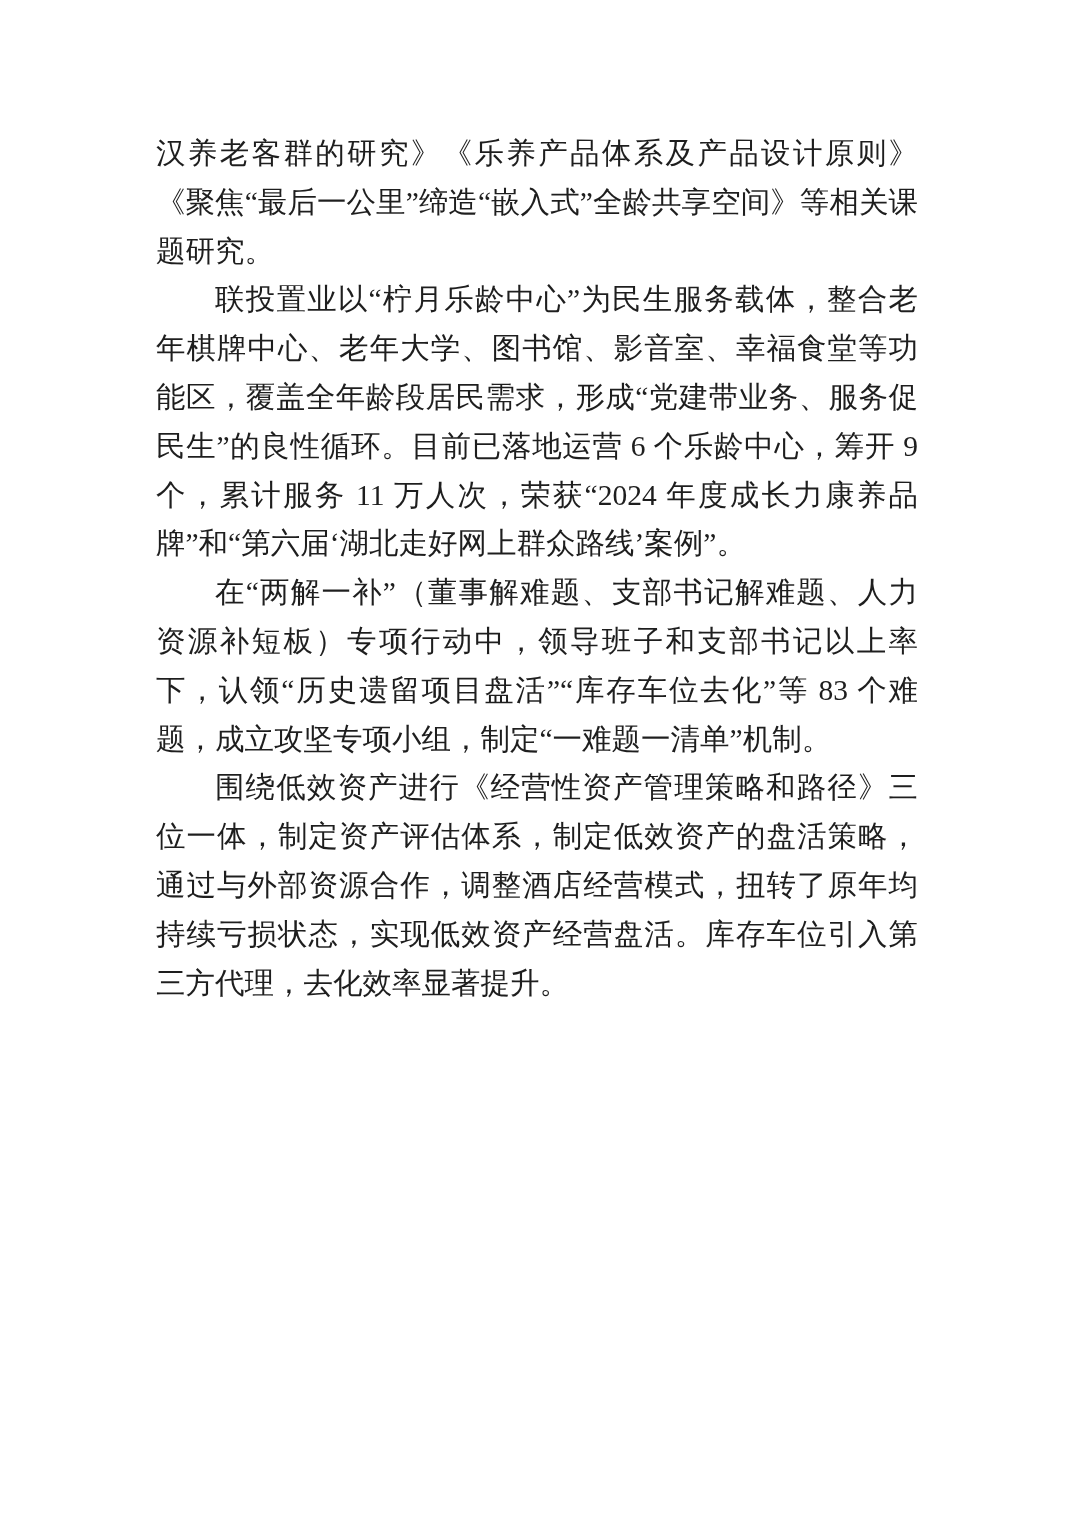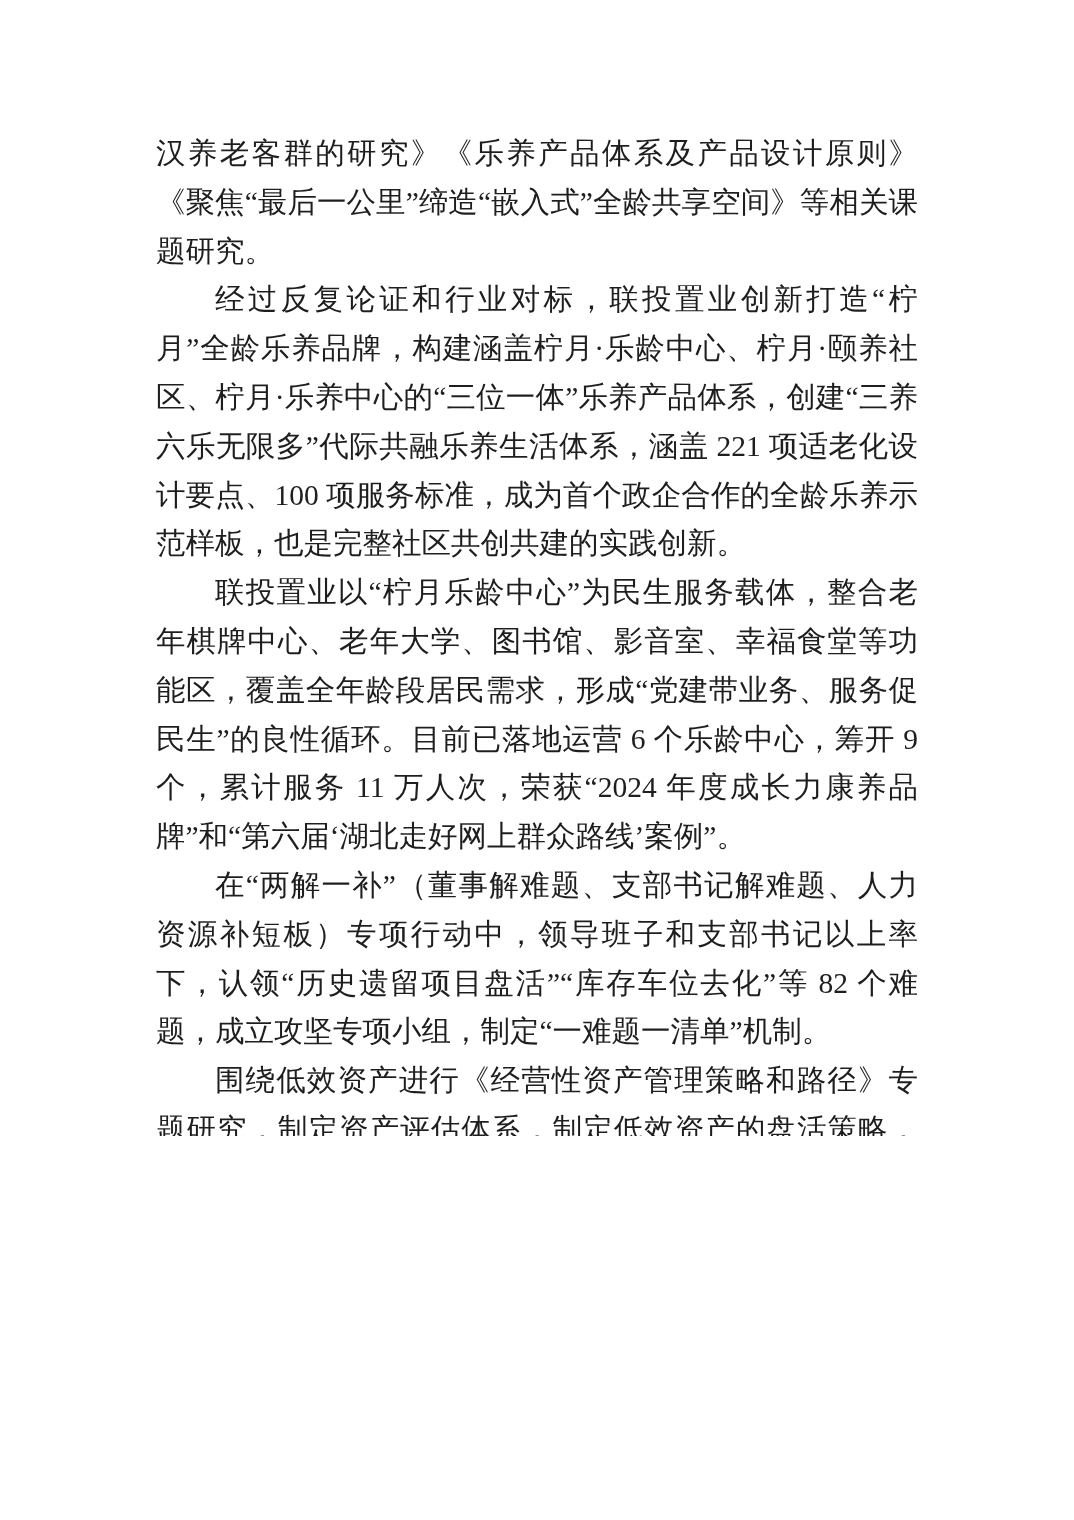--- a/index.html
+++ b/index.html
@@ -53,19 +53,18 @@
     letter-spacing: 3px;
     color: #1e1e1e;
   }
 </style>
 </head>
 <body>
 
 <div class="page">
   <div class="text-block">
     <p class="para no-indent">汉养老客群的研究》《乐养产品体系及产品设计原则》《聚焦“最后一公里”缔造“嵌入式”全龄共享空间》等相关课题研究。</p>
-    <p class="para">经过反复论证和行业对标，联投置业创新打造“柠月”全龄乐养品牌，构建涵盖柠月·乐龄中心、柠月·颐养社区、柠月·乐养中心的“三位一体”乐养产品体系，创建“三养六乐无限多”代际共融乐养生活体系，涵盖 221 项适老化设计要点、100 项服务标准，成为首个政企合作的全龄乐养示范样板，也是完整社区共创共建的实践创新。</p>
     <p class="para">联投置业以“柠月乐龄中心”为民生服务载体，整合老年棋牌中心、老年大学、图书馆、影音室、幸福食堂等功能区，覆盖全年龄段居民需求，形成“党建带业务、服务促民生”的良性循环。目前已落地运营 6 个乐龄中心，筹开 9 个，累计服务 11 万人次，荣获“2024 年度成长力康养品牌”和“第六届‘湖北走好网上群众路线’案例”。</p>
-    <p class="para">在“两解一补”（董事解难题、支部书记解难题、人力资源补短板）专项行动中，领导班子和支部书记以上率下，认领“历史遗留项目盘活”“库存车位去化”等 82 个难题，成立攻坚专项小组，制定“一难题一清单”机制。</p>
-    <p class="para">围绕低效资产进行《经营性资产管理策略和路径》专题研究，制定资产评估体系，制定低效资产的盘活策略，通过与外部资源合作，调整酒店经营模式，扭转了原年均持续亏损状态，实现低效资产经营盘活。库存车位引入第三方代理，去化效率显著提升。</p>
+    <p class="para">在“两解一补”（董事解难题、支部书记解难题、人力资源补短板）专项行动中，领导班子和支部书记以上率下，认领“历史遗留项目盘活”“库存车位去化”等 83 个难题，成立攻坚专项小组，制定“一难题一清单”机制。</p>
+    <p class="para">围绕低效资产进行《经营性资产管理策略和路径》三位一体，制定资产评估体系，制定低效资产的盘活策略，通过与外部资源合作，调整酒店经营模式，扭转了原年均持续亏损状态，实现低效资产经营盘活。库存车位引入第三方代理，去化效率显著提升。</p>
   </div>
   <div class="footer">– 60 –</div>
 </div>
 
 </body></html>

